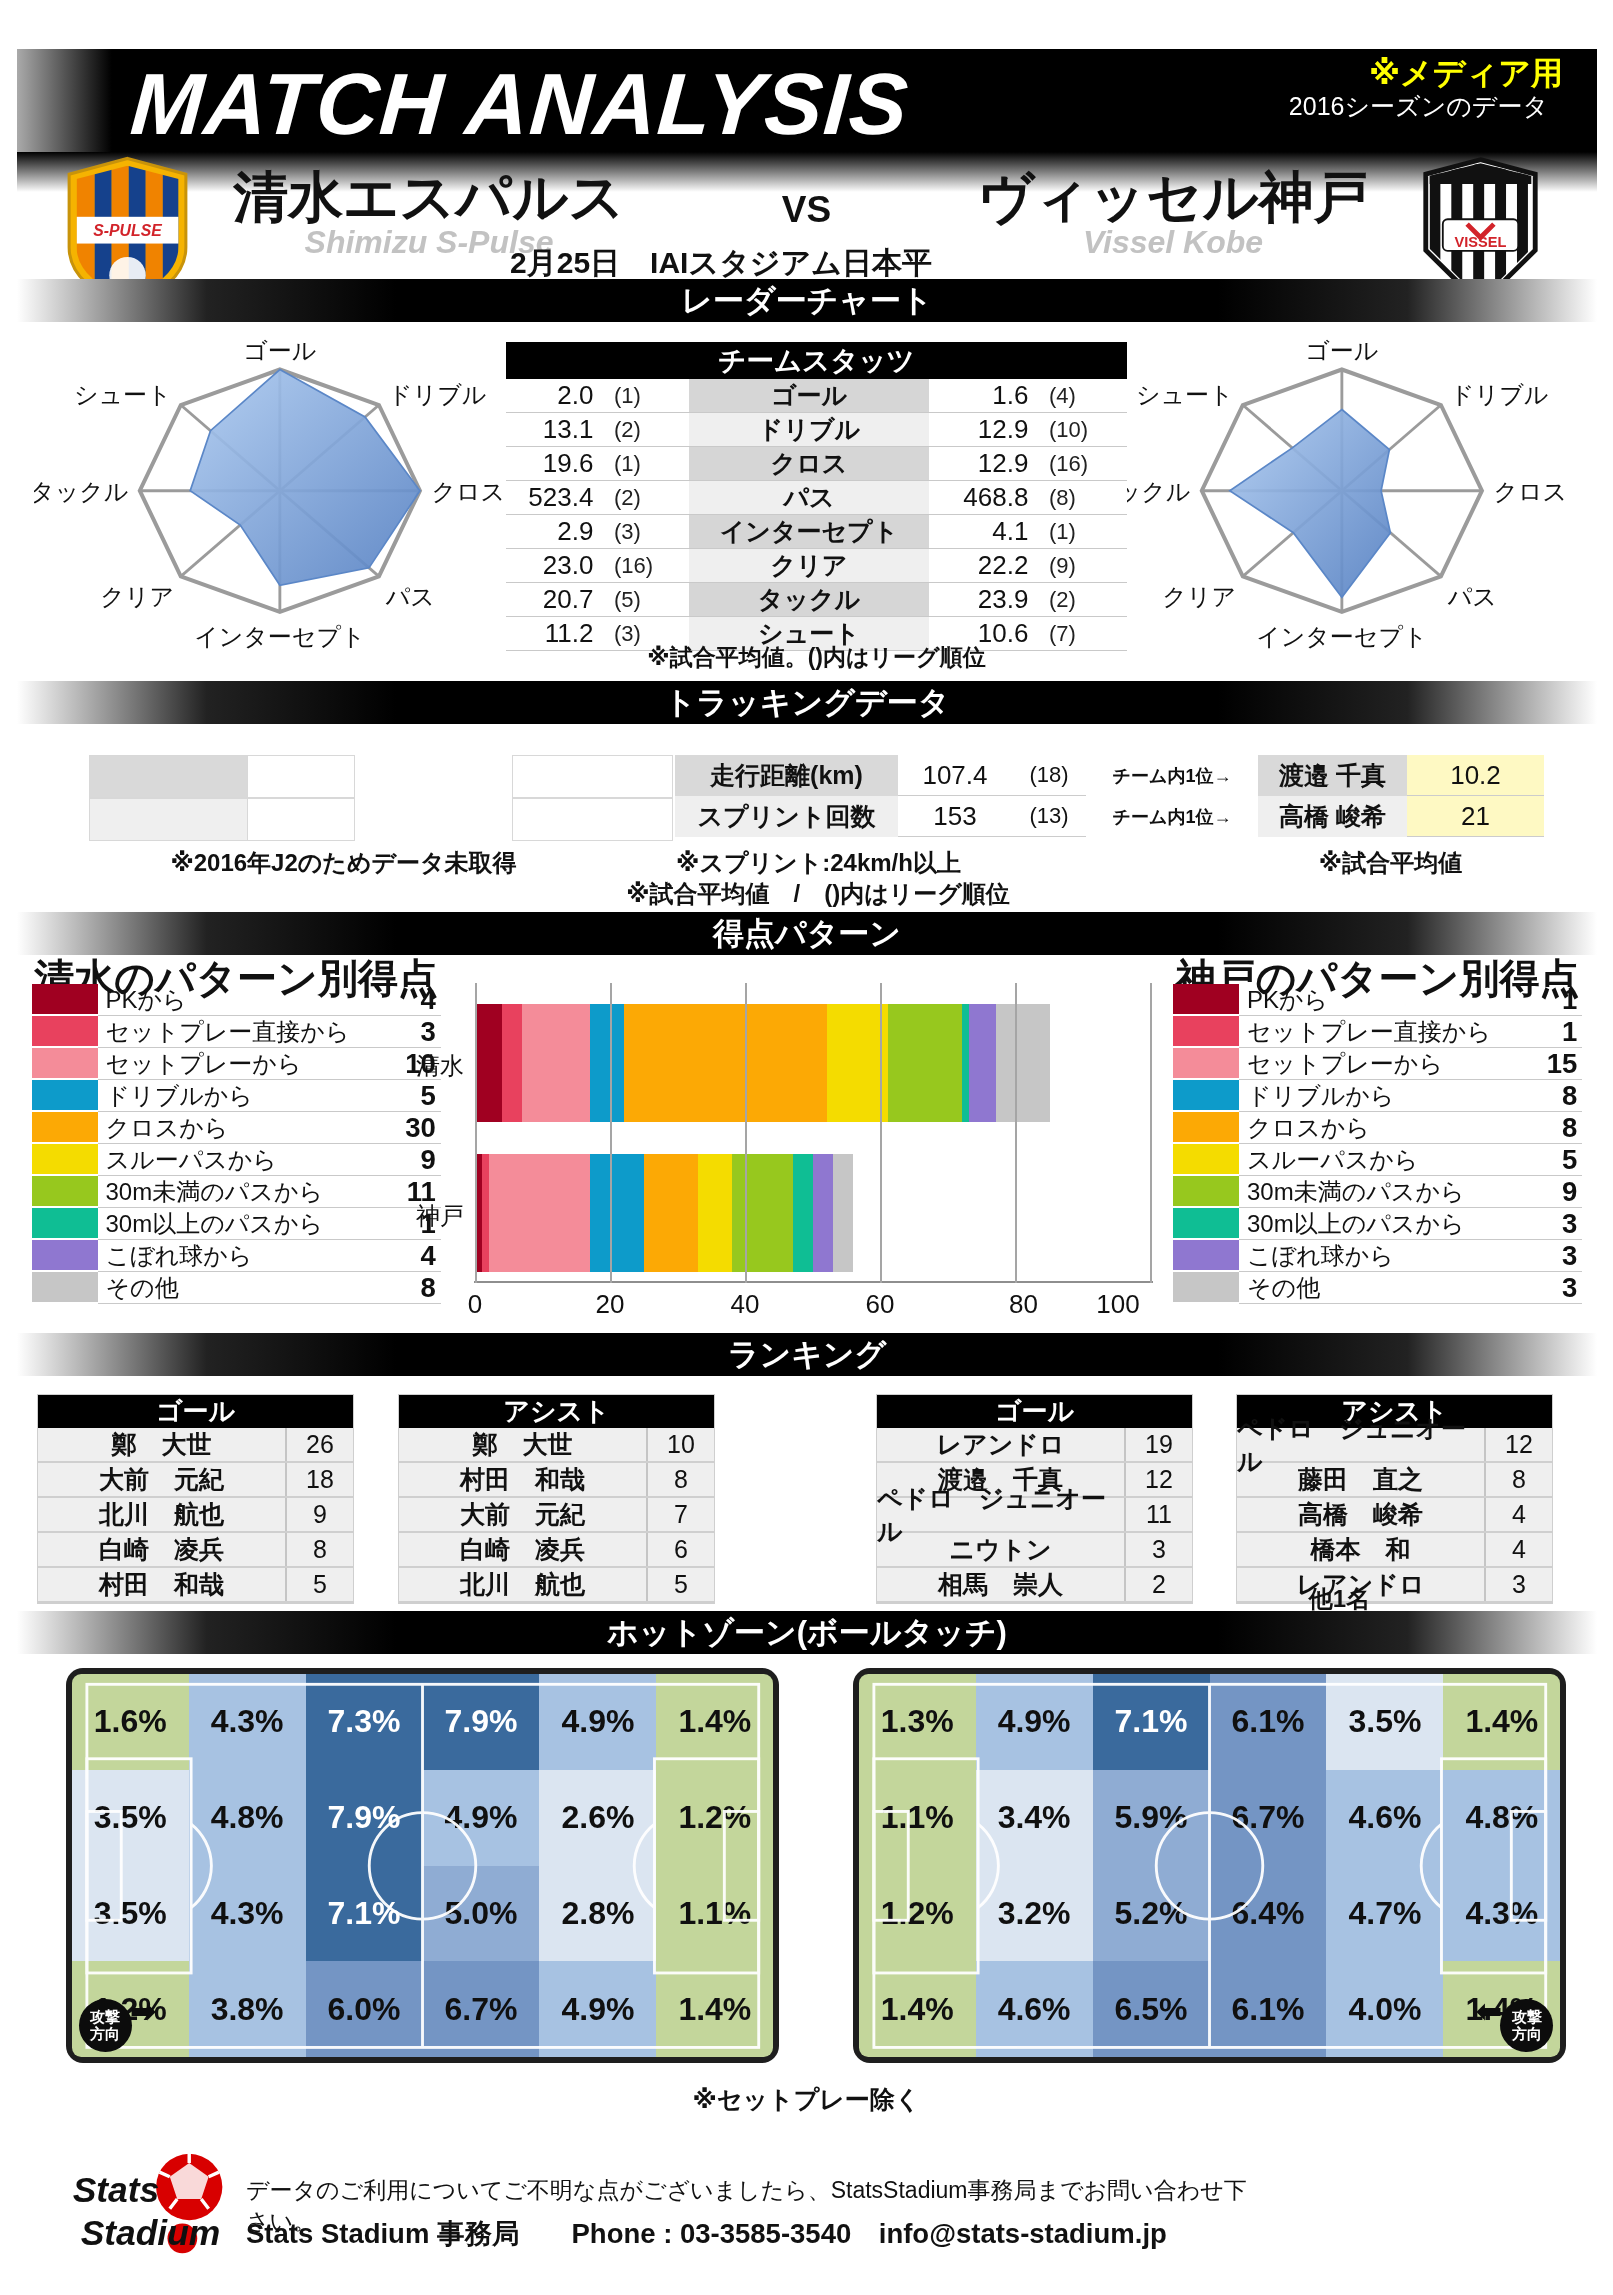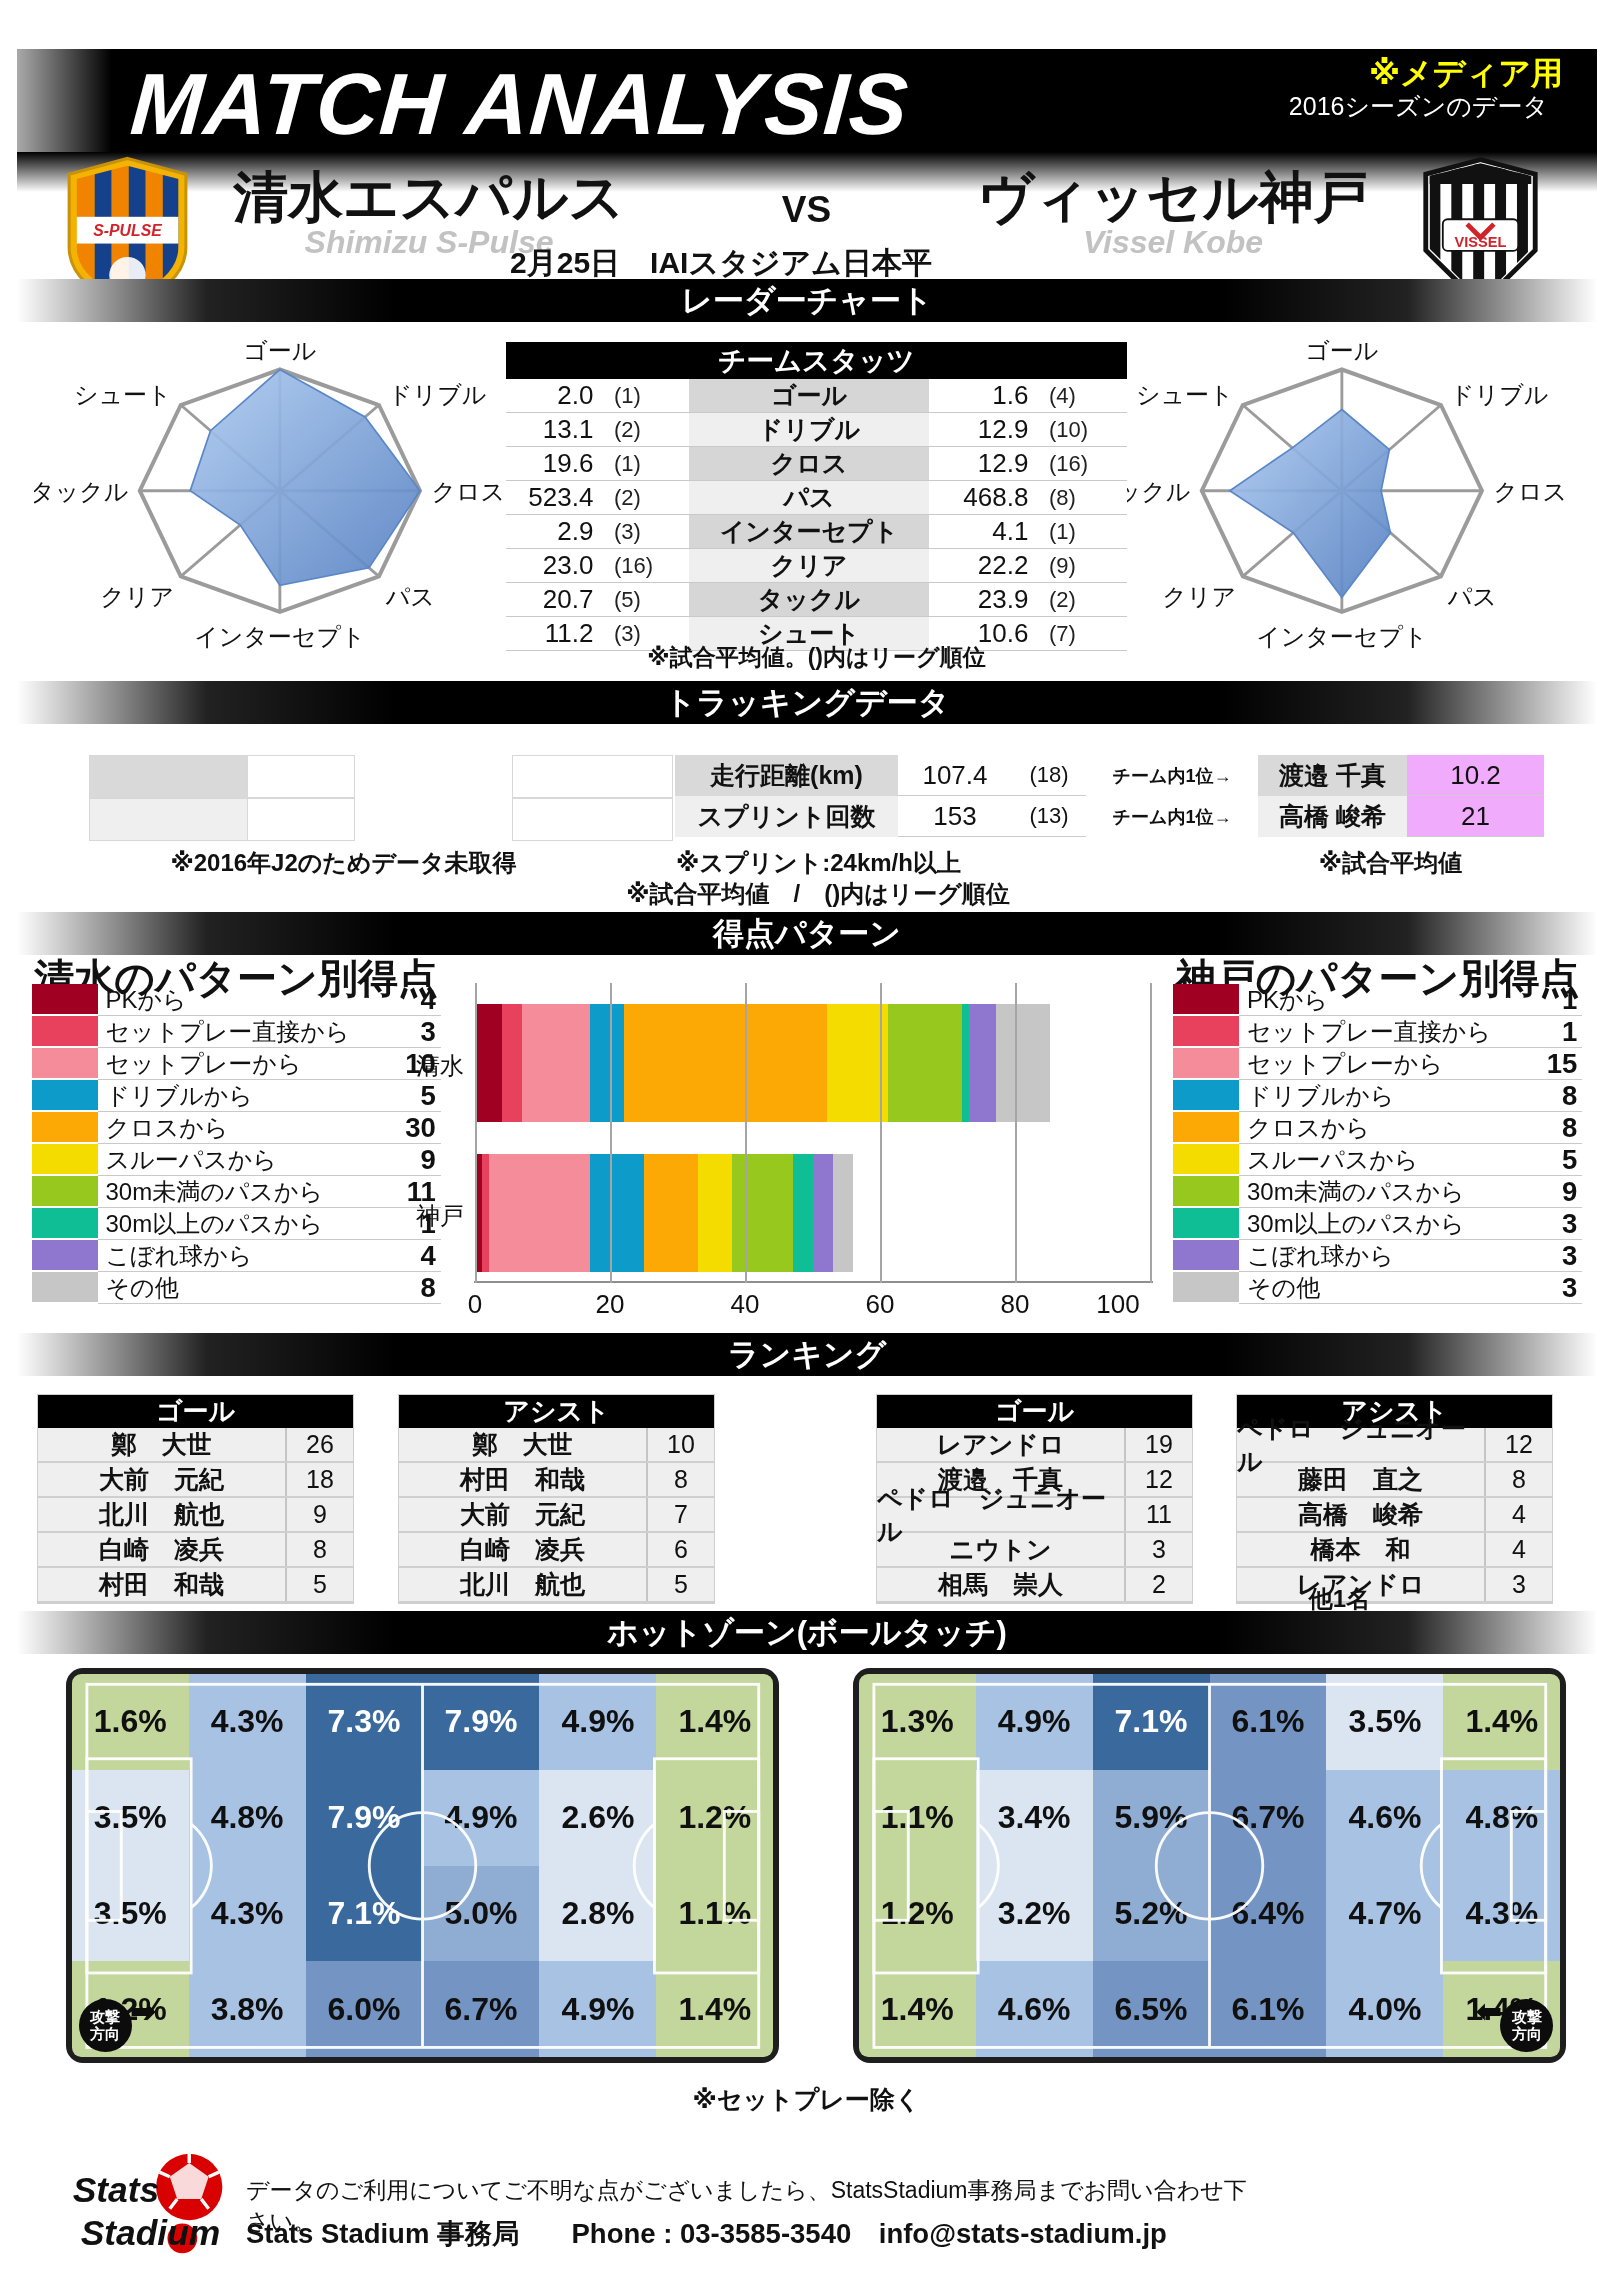--- a/index.html
+++ b/index.html
@@ -36,21 +36,21 @@
   .slb{font-size:25px;font-weight:700;text-align:center;height:33px;line-height:33px;}
   .stats-note{font-size:23px;font-weight:700;text-align:center;}
   
   .trow{display:flex;height:41px;align-items:stretch;}
   .tcell{display:flex;align-items:center;justify-content:center;font-size:25px;}
   .tlabel{width:223px;font-weight:700;}
   .tval{width:114px;background:#fff;font-weight:500;font-size:26px;border-bottom:1.7px solid #ccc;}
   .trank{width:74px;background:#fff;font-size:22px;border-bottom:1.7px solid #ccc;}
   .tarrow{width:172px;font-size:18px;font-weight:700;background:transparent;}
   .tplayer{width:149px;font-weight:700;}
-  .tpval{width:137px;background:#f0abfc;font-size:26px;border-bottom:1.7px solid #ccc;}
+  .tpval{width:137px;background:#fef9c3;font-size:26px;border-bottom:1.7px solid #ccc;}
   .ghost{border:1.1px solid #d8d8d8;}
   .tnote{font-size:24px;font-weight:700;text-align:center;white-space:nowrap;}
   
   .legend-title{font-size:40px;font-weight:800;text-align:center;white-space:nowrap;}
   .lrow{display:flex;height:32px;}
   .lsw{width:66px;border-bottom:2.3px solid #fff;}
   .lbody{flex:1;display:flex;justify-content:space-between;align-items:center;
          border-bottom:1.7px solid #c9c9c9;padding:0 4.6px 0 8px;}
   .llb{font-size:24px;}
   .lval{font-size:27.5px;font-weight:600;}
@@ -477,21 +477,21 @@
       <div class="gline" style="left: 270px;"></div>
       <div class="gline" style="left: 405px;"></div>
       <div class="gline" style="left: 540px;"></div>
       <div class="gline" style="left: 675px;"></div>
     </div>
   <div id="bar-ticks">
       <div class="tick" style="left: -23px;">0</div>
       <div class="tick" style="left: 112px;">20</div>
       <div class="tick" style="left: 247px;">40</div>
       <div class="tick" style="left: 382px;">60</div>
-      <div class="tick" style="left: 517px;">80</div>
+      <div class="tick" style="left: 517px; text-align: right;">80</div>
       <div class="tick" style="left: 620px;">100</div>
     </div>
   <div class="abs cat-label" style="left:395px;top:1050px;width:69px">清水</div>
   <div class="abs cat-label" style="left:395px;top:1200px;width:69px">神戸</div>
 
   <div class="abs banner" style="left:17px;top:1333px;width:1580px">ランキング</div>
   <div id="rank-t0" class="abs rtable" style="left:37px;top:1394px">
       <div class="rhead">ゴール</div>
       <div class="rrow">
         <span class="rname">鄭　大世</span>

